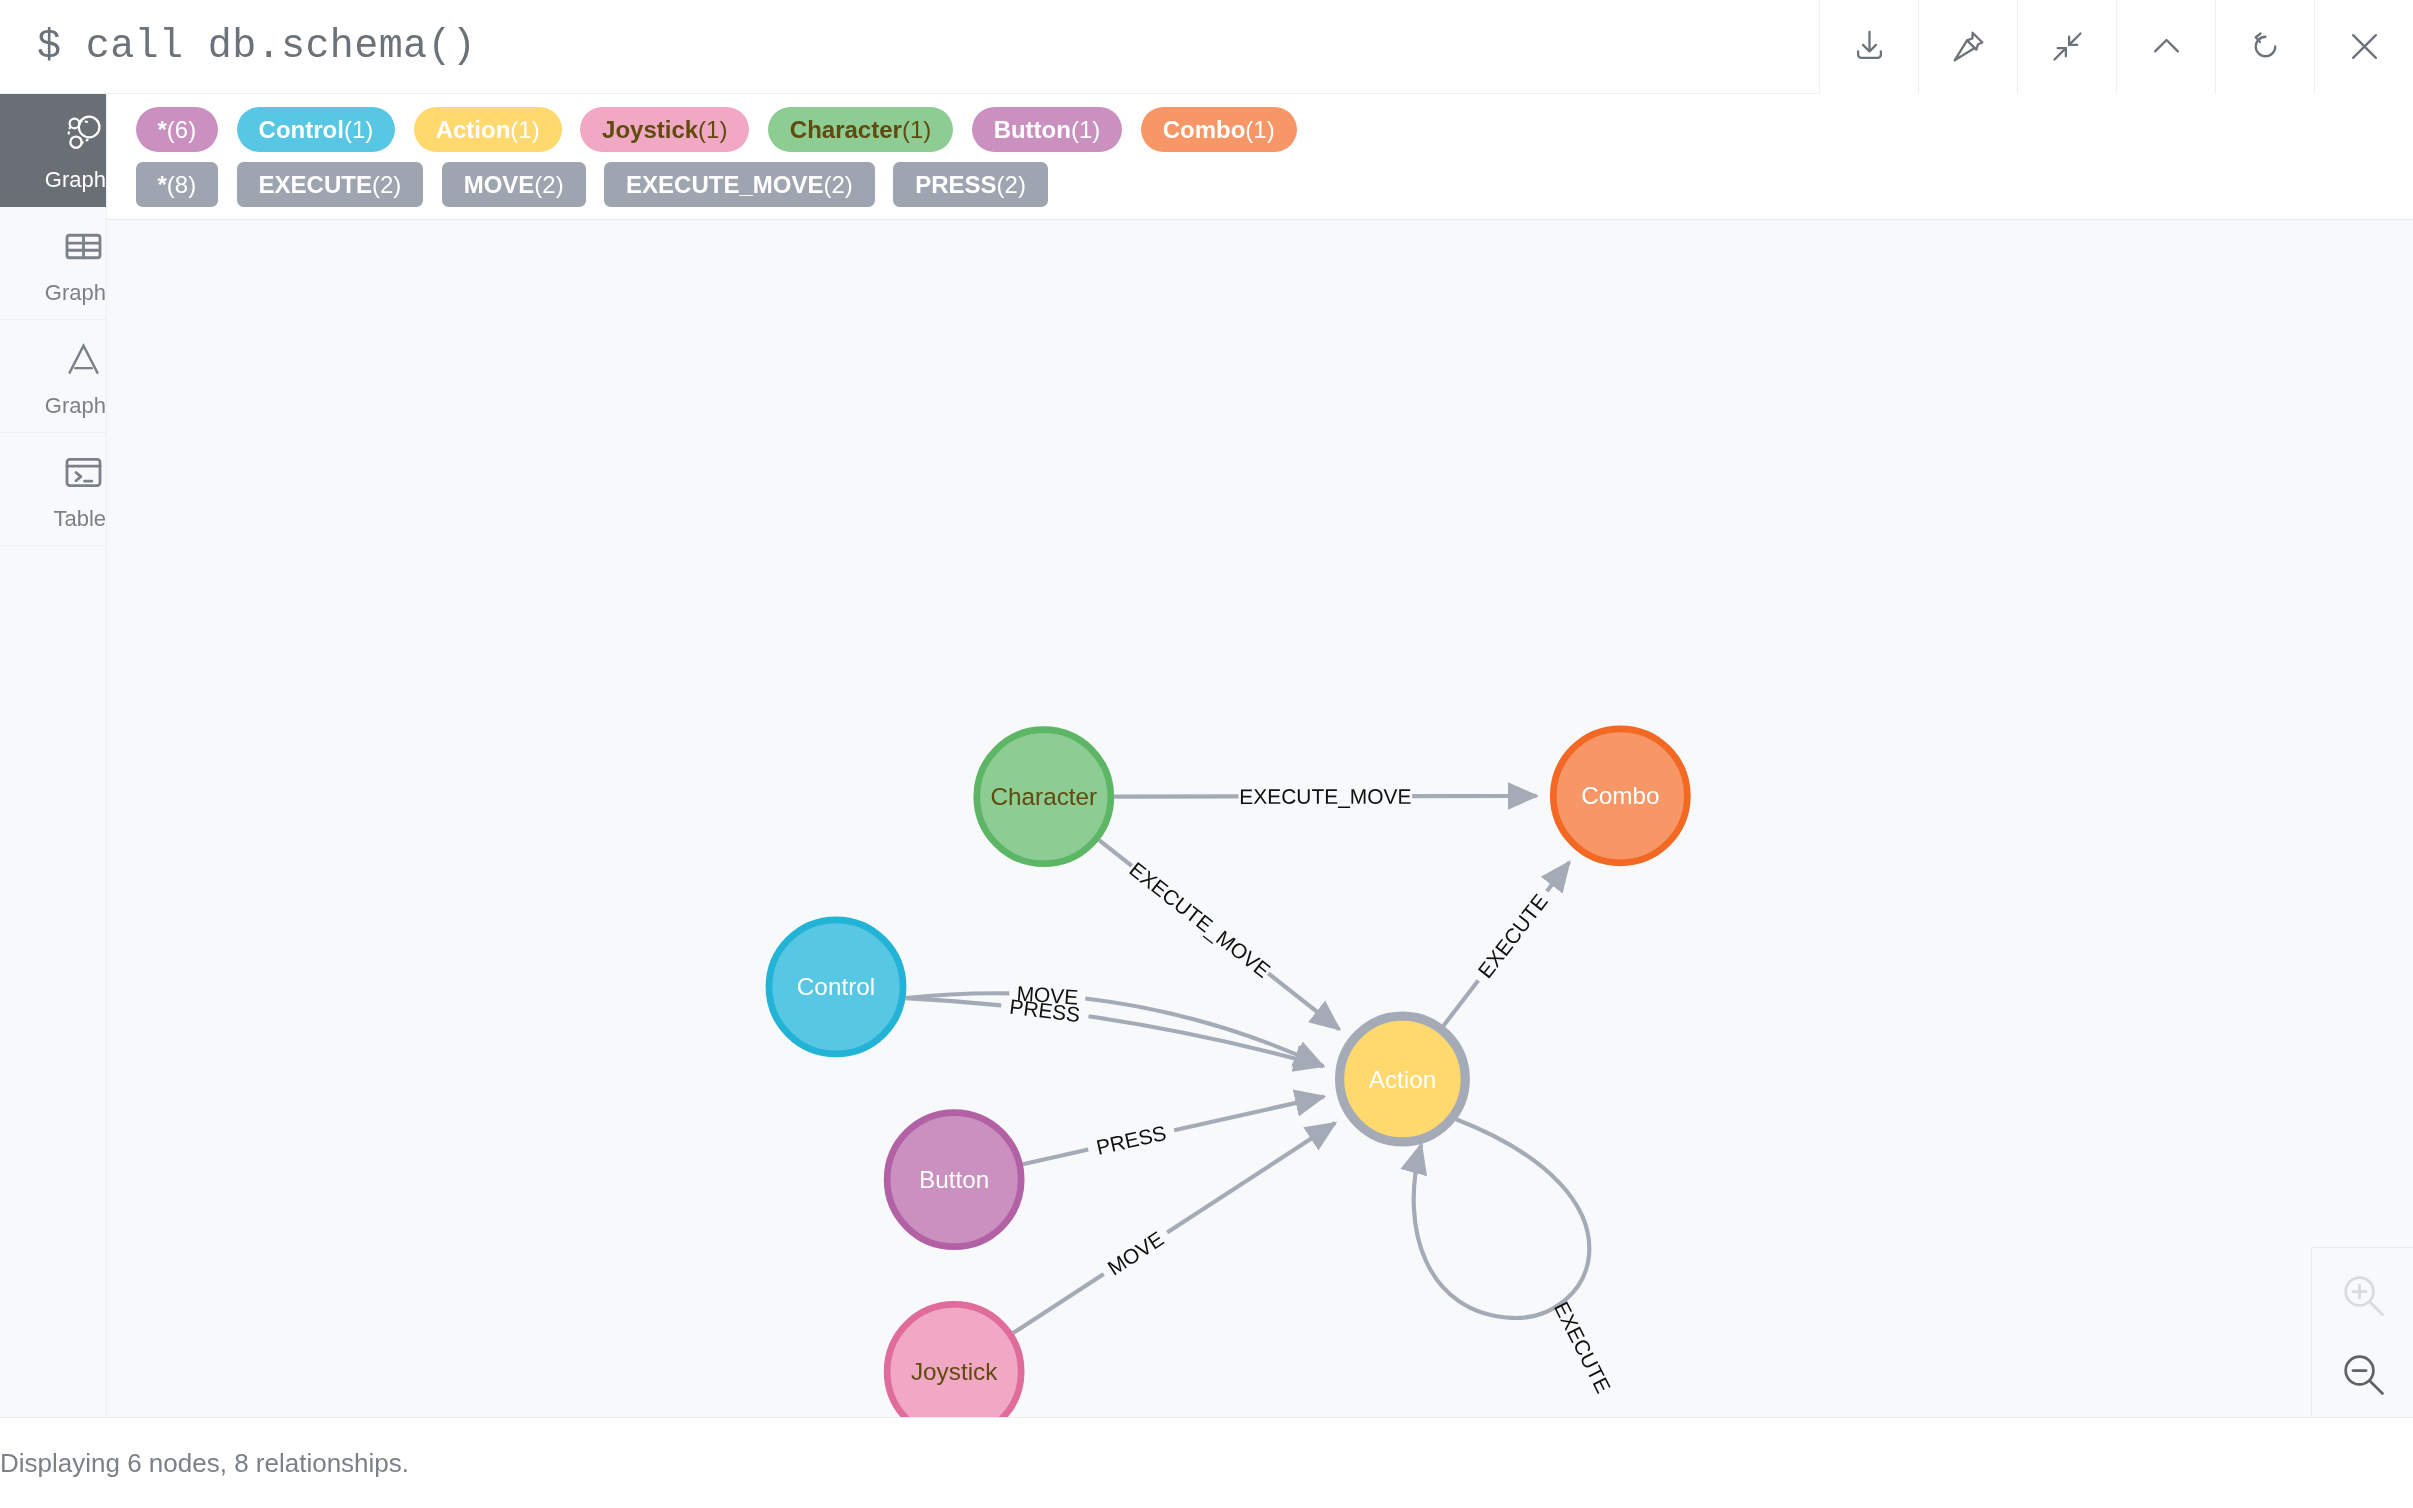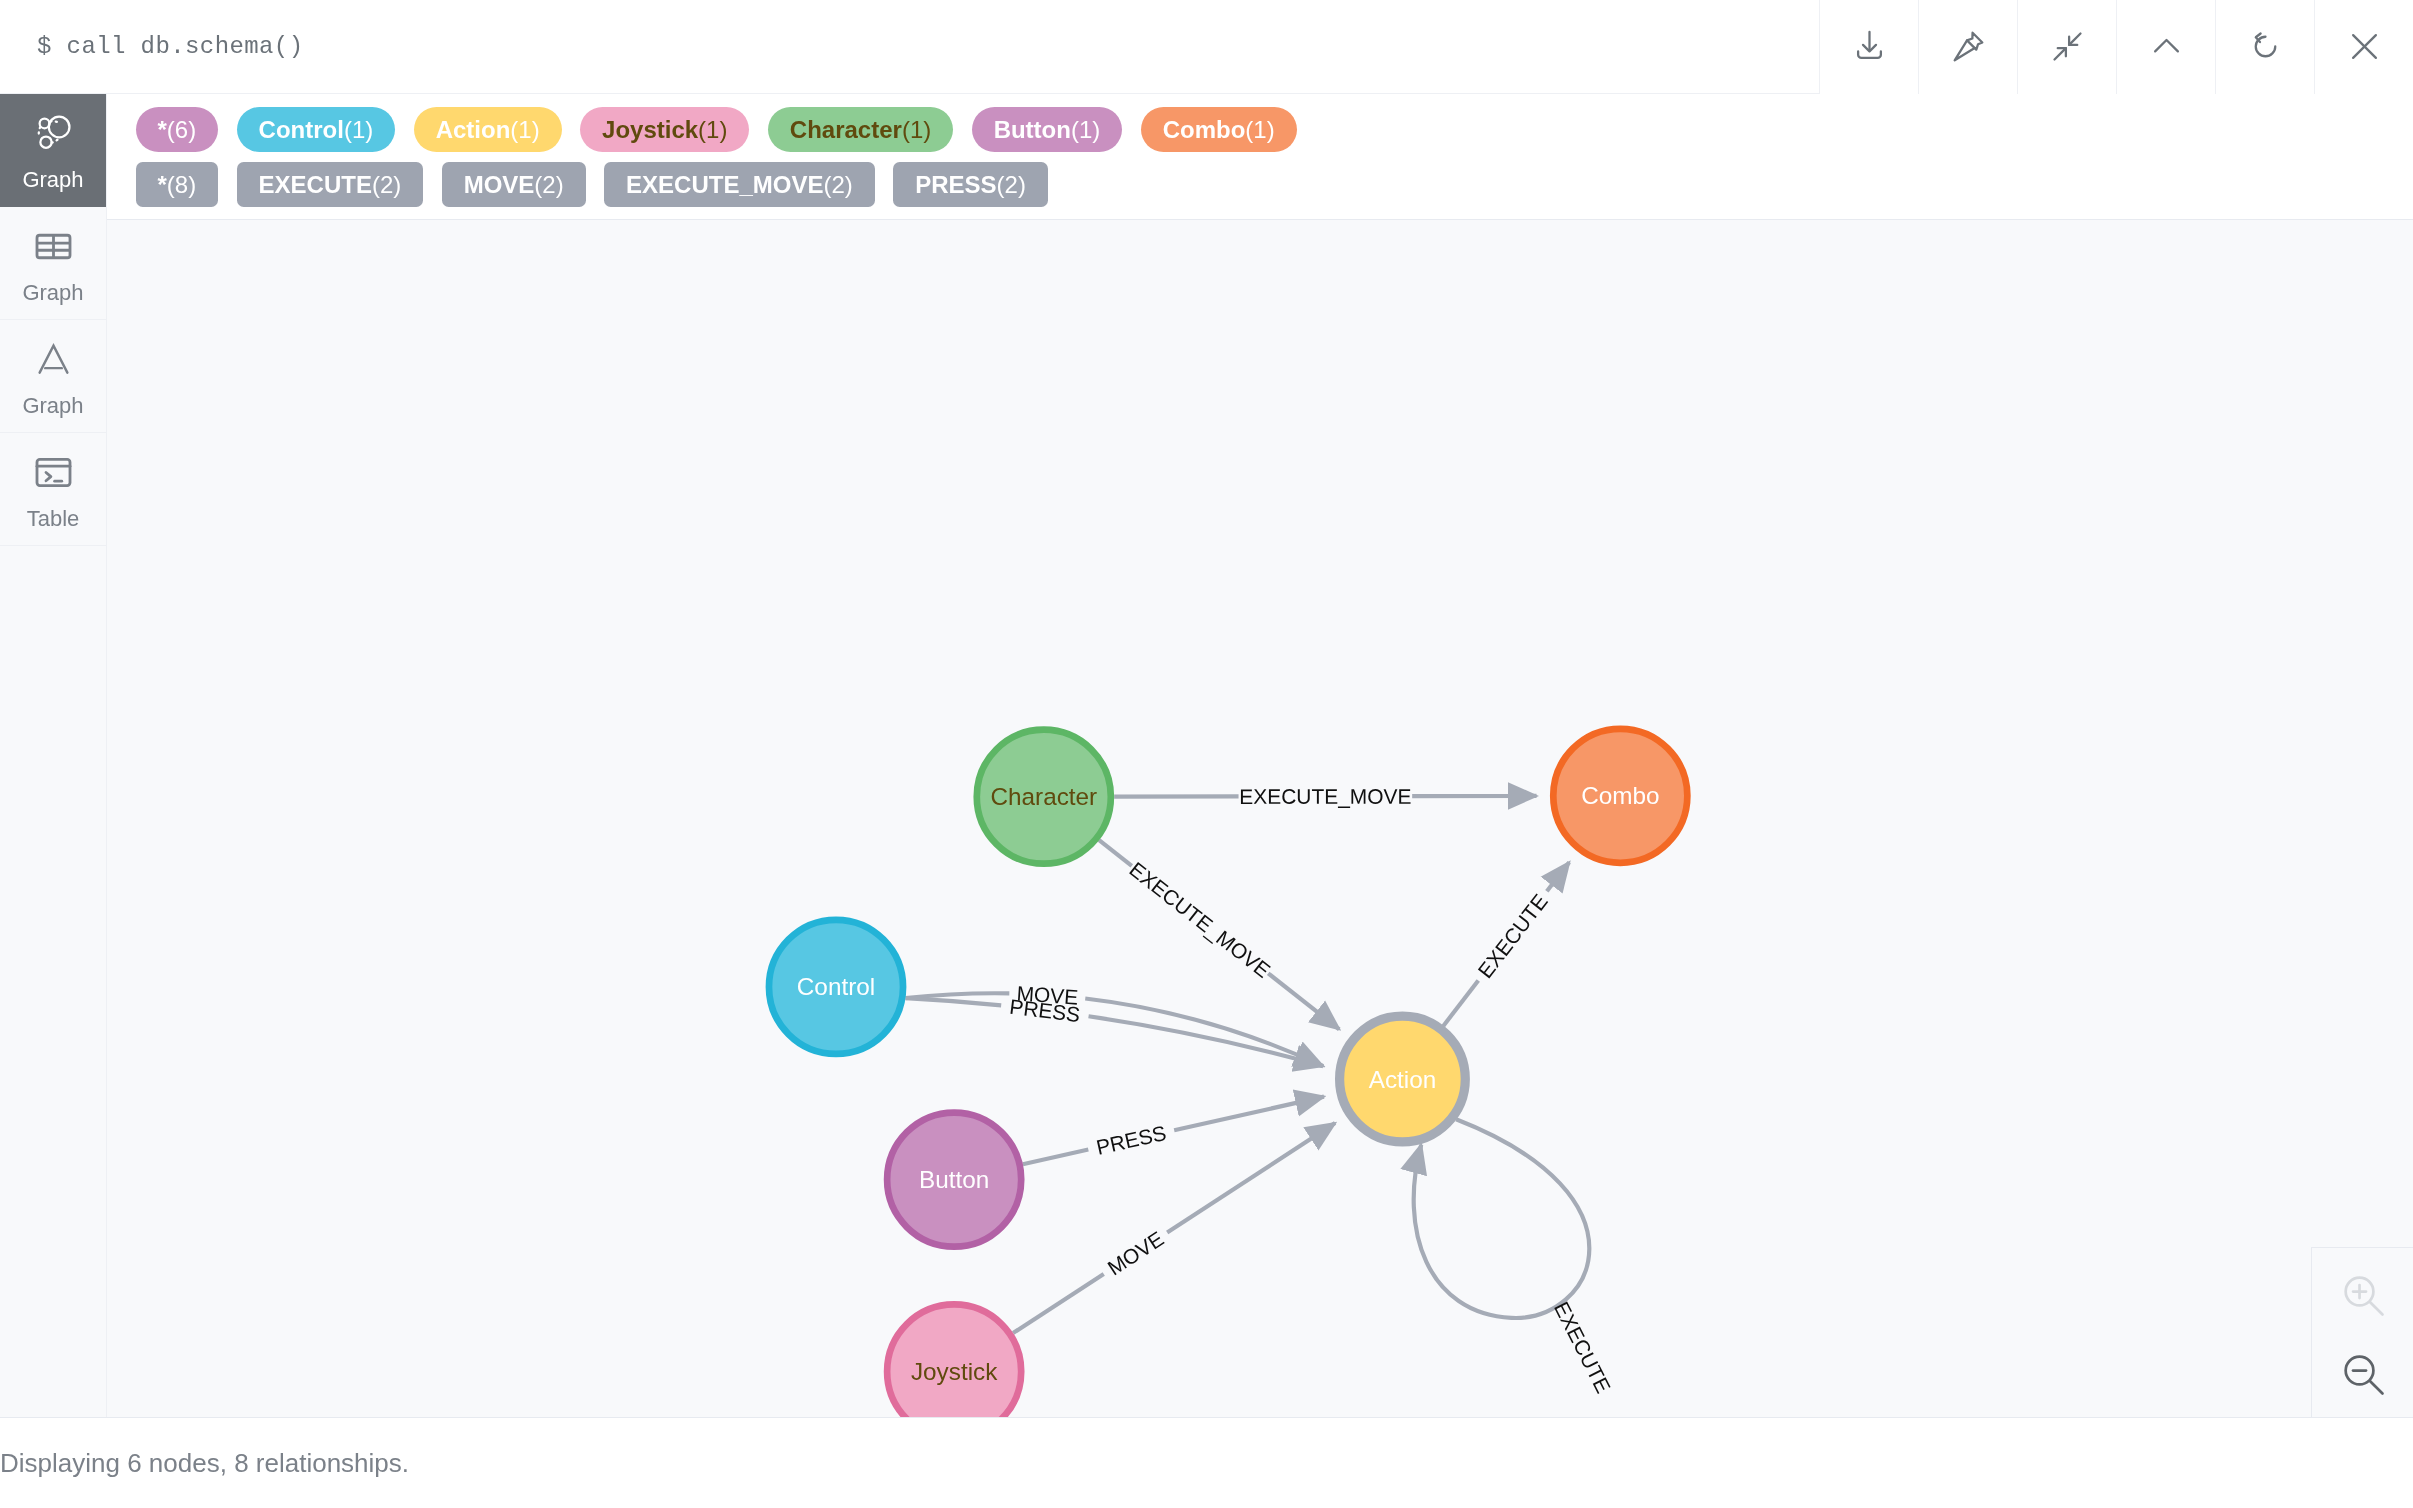--- a/index.html
+++ b/index.html
@@ -25,21 +25,21 @@
     height: 94px;
     min-height: 94px;
     background: #ffffff;
     border-bottom: 1.7px solid #eef0f4;
     display: flex;
     align-items: center;
     justify-content: space-between;
   }
   .header-title {
     font-family: "Liberation Mono", monospace;
-    font-size: 24px;
+    font-size: 40px;
     color: #6b7279;
     padding-left: 37px;
     letter-spacing: 0.4px;
     white-space: nowrap;
   }
   .header-actions {
     display: flex;
     align-items: stretch;
     height: 94px;
   }
@@ -68,21 +68,21 @@
     min-width: 107px;
     background: #f8f9fb;
     border-right: 1.7px solid #eef0f4;
     display: flex;
     flex-direction: column;
   }
   .side-item {
     height: 113px;
     display: flex;
     flex-direction: column;
-    align-items: center;
+    align-items: flex-end;
     justify-content: center;
     gap: 12px;
     color: #7b8189;
     cursor: pointer;
     border-bottom: 1.7px solid #eef0f4;
     background: #f8f9fb;
   }
   .side-item.active {
     background: #6a6f75;
     color: #ffffff;

